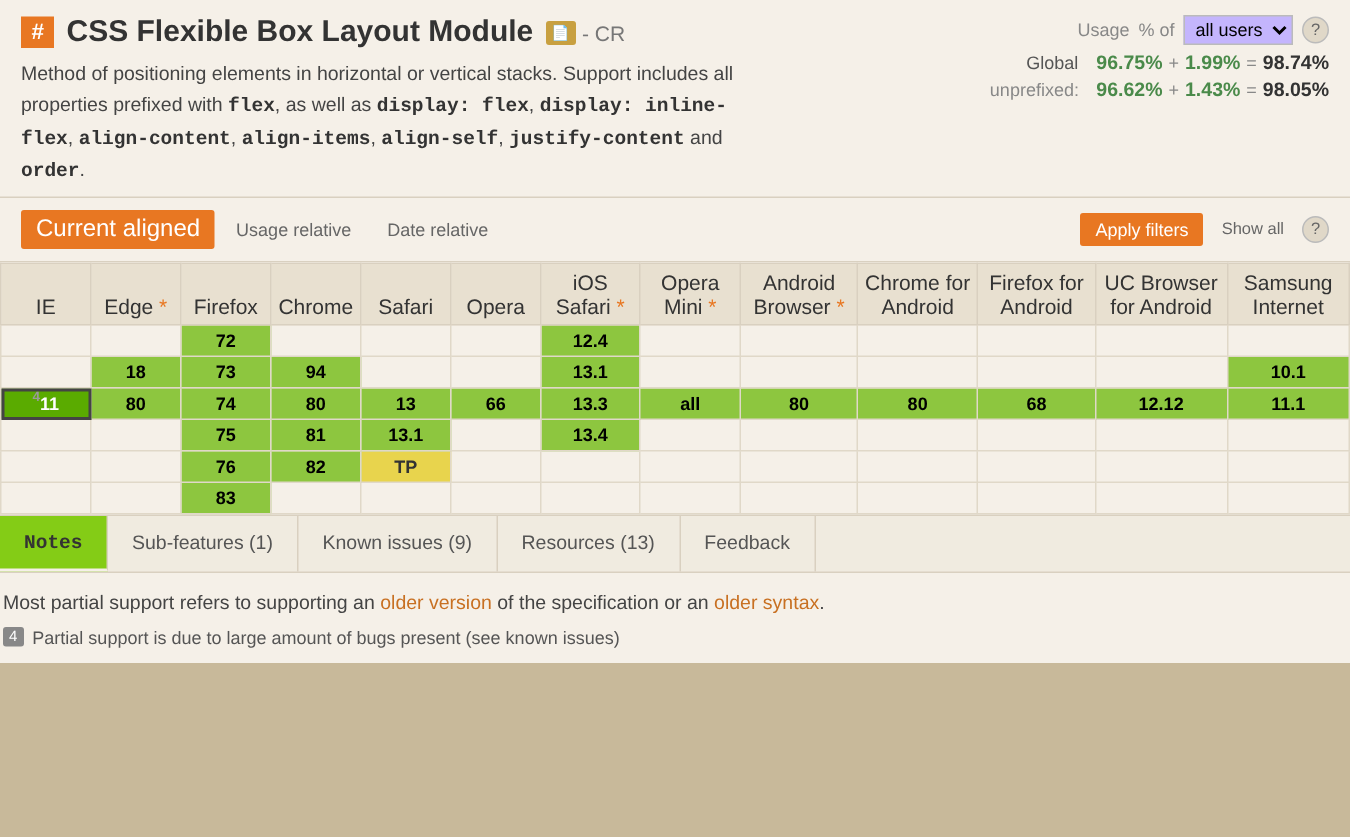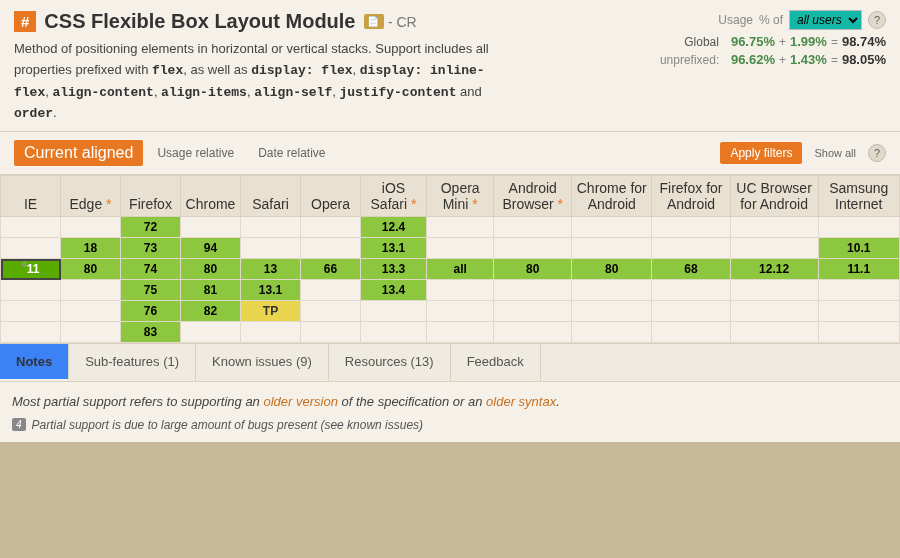--- a/index.html
+++ b/index.html
@@ -77,23 +77,22 @@
       font-size: 12px;
       display: flex;
       align-items: center;
       justify-content: flex-end;
       gap: 6px;
       margin-bottom: 4px;
     }
     .usage-select {
       font-size: 12px;
       padding: 1px 3px;
-      background: #14b8a6;
+      background: #c4b5fd;
       border: 1px solid #bbb;
-      font-style: italic;
     }
     .help-btn {
       background: #e0d8c8;
       border: 1px solid #bbb;
       border-radius: 50%;
       width: 18px;
       height: 18px;
       font-size: 11px;
       cursor: pointer;
       display: inline-flex;
@@ -202,29 +201,29 @@
       border-bottom: 1px solid #d9d0c0;
     }
     .tab {
       padding: 10px 16px;
       cursor: pointer;
       font-size: 13px;
       color: #555;
       border-right: 1px solid #d9d0c0;
     }
     .tab.active {
-      background: #3b82f6;
+      background: #84cc16;
       color: #333;
       font-weight: bold;
       border-bottom: 2px solid #f5f0e8;
+      font-family: Liberation Mono, monospace;
     }
     .notes-section {
       background: #f5f0e8;
-      padding: 10px 12px;
-      font-style: italic;
+      padding: 10px 2px;
     }
     .note-text {
       color: #444;
       font-size: 13px;
       margin-bottom: 6px;
       line-height: 1.5;
     }
     .note-link { color: #c87022; text-decoration: none; }
     .note-item {
       display: flex;

